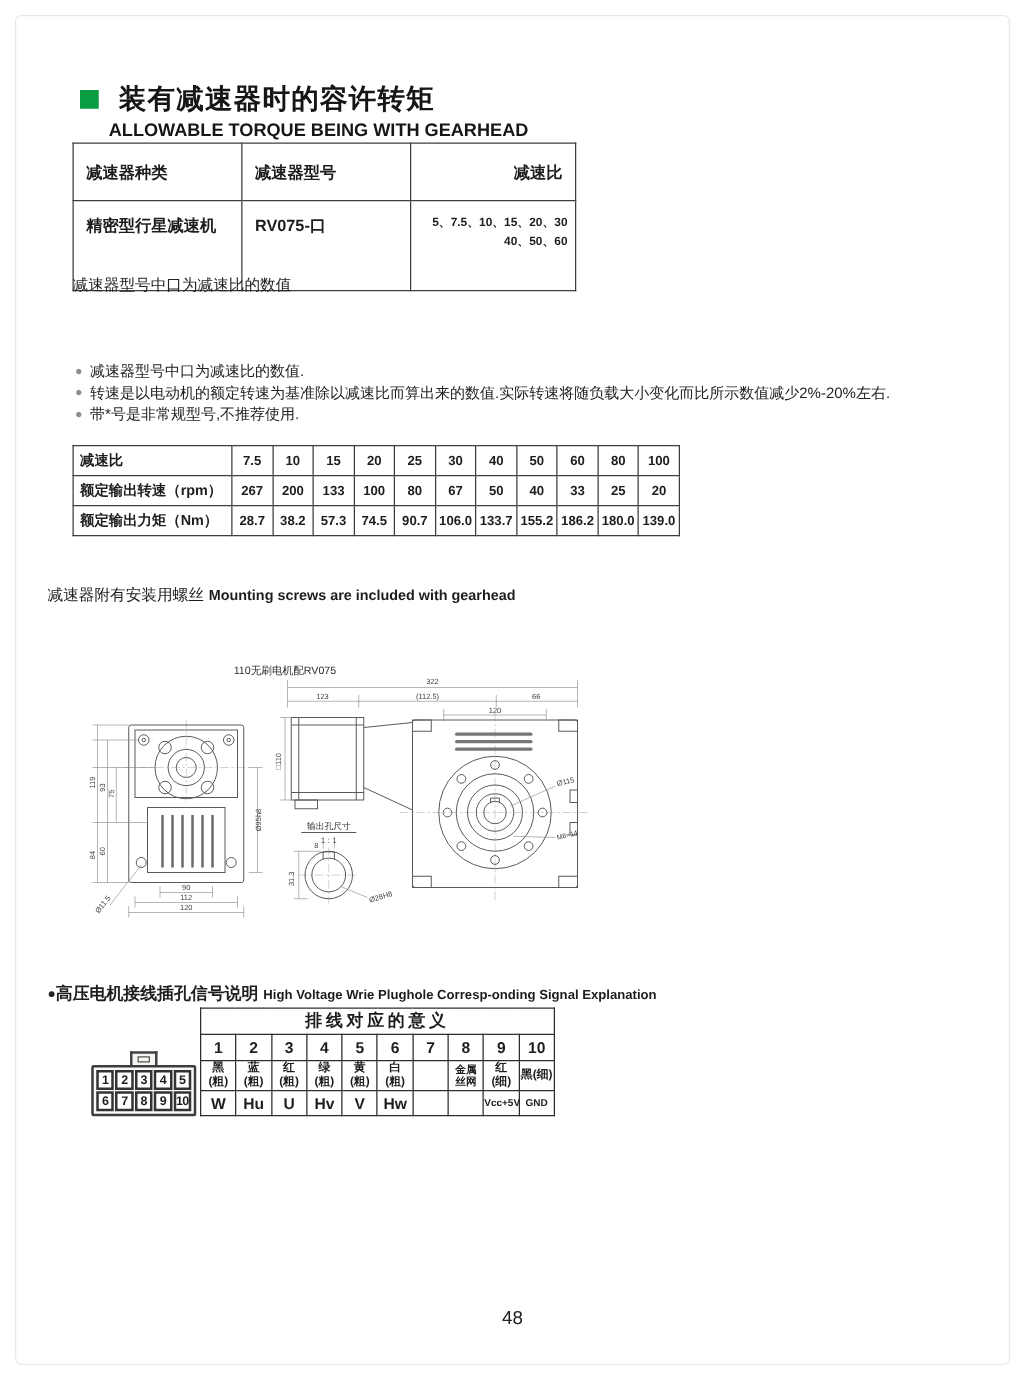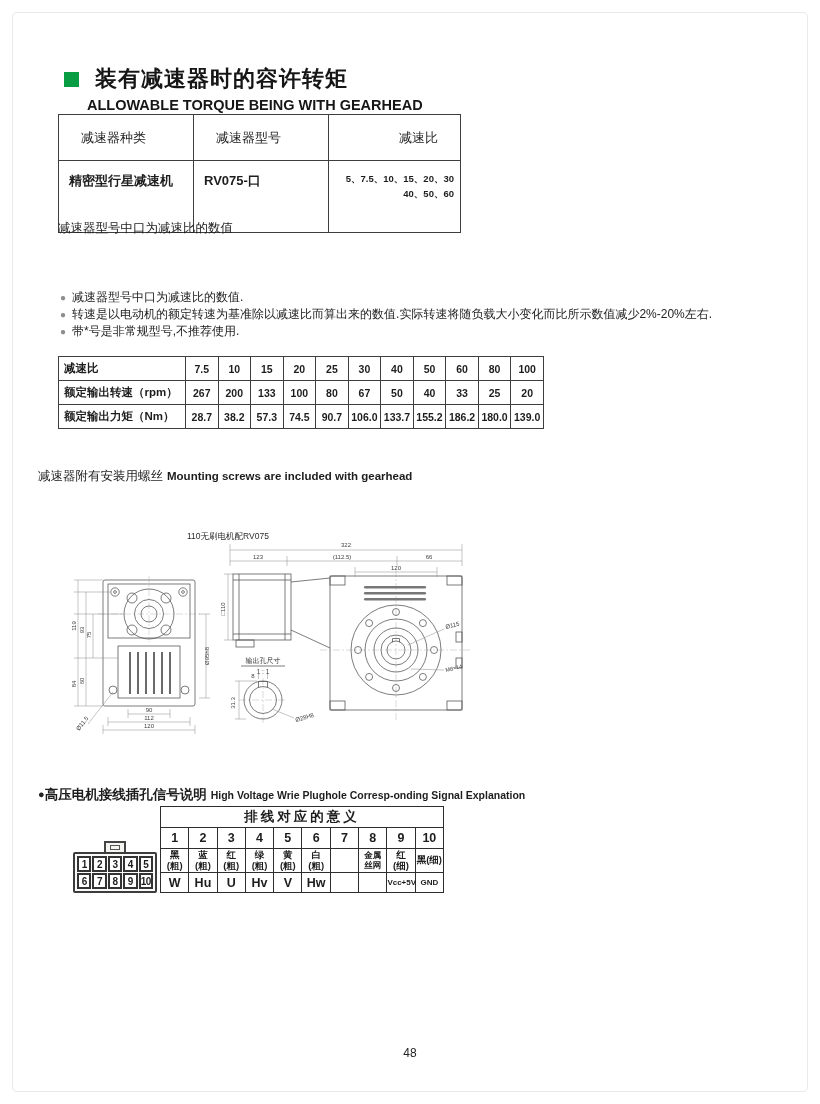--- a/index.html
+++ b/index.html
@@ -13,21 +13,21 @@
   
   .title-block{ position:absolute; left:64px; top:64px; }
   .title-row{ display:flex; align-items:center; gap:16px; }
   .title-square{ width:15px; height:15px; background:#089d42; display:inline-block; }
   .title-cn{ font-size:22px; font-weight:700; letter-spacing:1px; color:#161616; }
   .title-en{ font-size:14.5px; font-weight:700; margin:3px 0 0 23px; color:#161616; }
 
   
   .t1{ position:absolute; left:58px; top:114px; width:402px; border-collapse:collapse; table-layout:fixed; }
   .t1 th,.t1 td{ border:1px solid #3e3e3e; background:#fff; }
-  .t1 th{ height:46px; font-size:13px; font-weight:400; text-align:left; padding:0 22px; }
+  .t1 th{ height:46px; font-size:13px; font-weight:700; text-align:left; padding:0 10px; }
   .t1 th.right{ text-align:right; }
   .t1 td{ height:72px; vertical-align:top; padding:11px 4px 0 10px; font-size:13px; font-weight:700; }
   .t1 td.ratio{ text-align:right; font-size:9.5px; line-height:1.55; padding-right:6px; }
   .t1-note{ position:absolute; left:58px; top:220px; font-size:12.5px; color:#222; }
 
   
   .notes{ position:absolute; left:60px; top:289px; list-style:none; }
   .notes li{ font-size:12px; line-height:17px; color:#222; display:flex; gap:6px; }
   .notes .dot{ color:#8d8d8d; font-size:10px; line-height:17px; }
 
@@ -64,21 +64,21 @@
   
   .t3{ position:absolute; left:160px; top:806px; width:284px; border-collapse:collapse; table-layout:fixed; }
   .t3 td{ border:1px solid #2d2d2d; text-align:center; background:#fff; }
   .t3 .ttl{ height:21px; font-size:13.5px; font-weight:700; letter-spacing:3px; }
   .t3 .pin{ height:21px; font-size:12.5px; font-weight:700; }
   .t3 .col{ height:24px; font-size:9.5px; font-weight:600; word-break:break-all; line-height:1.15; padding:0 1px; }
   .t3 .sig{ height:20px; font-size:12.5px; font-weight:700; }
   .t3 tr.sigrow td:nth-child(9), .t3 tr.sigrow td:nth-child(10){ font-size:8px; }
   .t3 tr.colrow td:nth-child(8){ font-size:8.5px; }
 
-  .page-number{ position:absolute; left:0; right:0; top:1046px; text-align:center; font-size:12px; color:#222; }
+  .page-number{ position:absolute; left:0; right:0; top:1046px; text-align:center; font-size:15px; color:#222; }
 
   text{ font-family:"Liberation Sans","DejaVu Sans",sans-serif; }
 </style>
 </head>
 <body>
 
 <div class="page">
   <div class="frame"></div>
 
   <div class="title-block">

